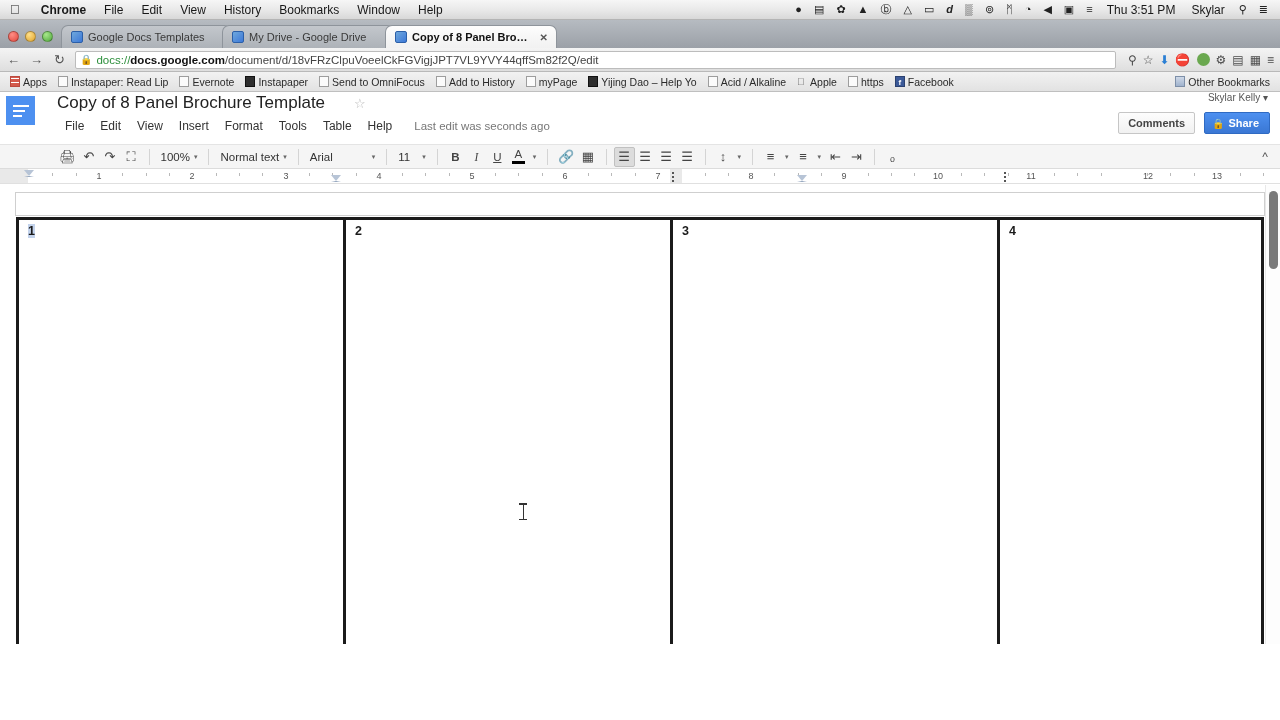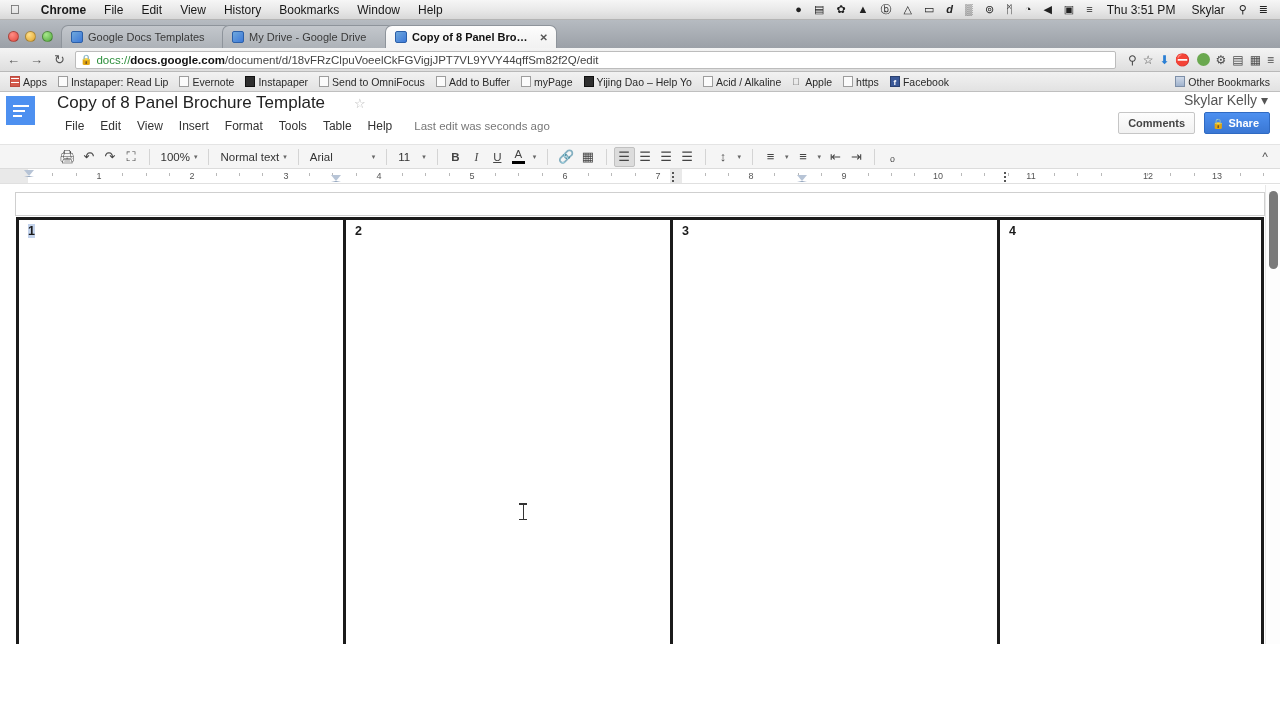--- a/index.html
+++ b/index.html
@@ -108,21 +108,21 @@
   }
   .docs-logo .glyph { width: 16px; height: 12px; display:flex; flex-direction:column; justify-content:space-between;}
   .docs-logo .glyph i { display:block; height:2px; background:#fff; }
   .docs-logo .glyph i:nth-child(2){ width:80%; }
   .docs-logo .glyph i:nth-child(3){ width:60%; }
   .doc-title { position: absolute; left: 57px; top: 1px; font-size: 17px; color: #222; }
   .star { position: absolute; left: 354px; top: 4px; color: #b9b9b9; font-size: 13px; }
   .docs-menu { position: absolute; left: 57px; top: 25px; display: flex; align-items: center; font-size: 12px; color: #333; }
   .docs-menu .mi { padding: 2px 8px; }
   .docs-menu .lastedit { margin-left: 14px; color: #777; font-size: 11.5px; }
-  .docs-user { position: absolute; right: 12px; top: 0px; font-size: 14px; color: #555; }
+  .docs-user { position: absolute; right: 12px; top: 0px; font-size: 10px; color: #555; }
   .btn-comments {
     position: absolute; right: 85px; top: 20px;
     font-size: 11px; font-weight: bold; color: #444; background: linear-gradient(to bottom,#fdfdfd,#f1f1f1);
     border: 1px solid #c6c6c6; border-radius: 2px; padding: 4px 9px;
   }
   .btn-share {
     position: absolute; right: 10px; top: 20px;
     font-size: 11px; font-weight: bold; color: #fff;
     background: linear-gradient(to bottom,#4d90f0,#3a77d4);
     border: 1px solid #2f6ac2; border-radius: 2px; padding: 4px 10px 4px 7px;
@@ -286,21 +286,21 @@
     <span class="bm">
       <span class="bi dark"></span>
       <span>Instapaper</span>
     </span>
     <span class="bm">
       <span class="bi"></span>
       <span>Send to OmniFocus</span>
     </span>
     <span class="bm">
       <span class="bi"></span>
-      <span>Add to Buffer</span>
+      <span>Add to History</span>
     </span>
     <span class="bm">
       <span class="bi"></span>
       <span>myPage</span>
     </span>
     <span class="bm">
       <span class="bi dark"></span>
       <span>Yijing Dao – Help Yo</span>
     </span>
     <span class="bm">

